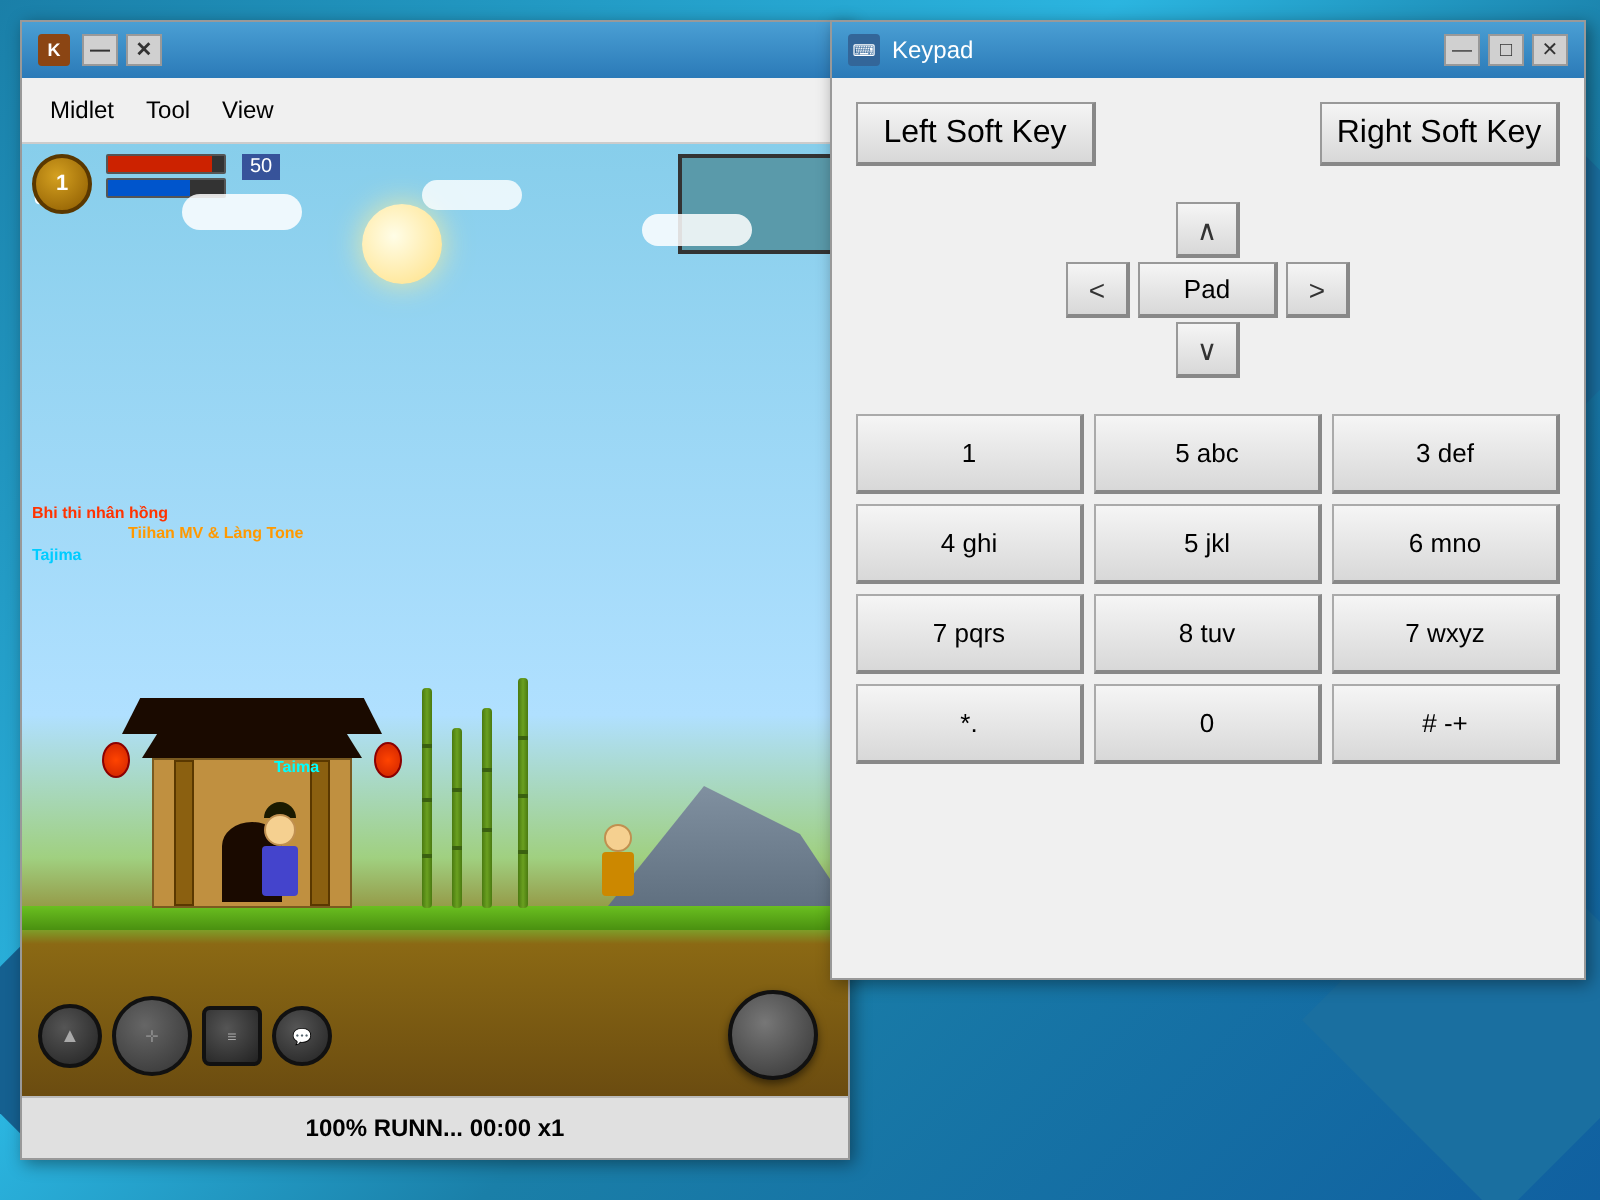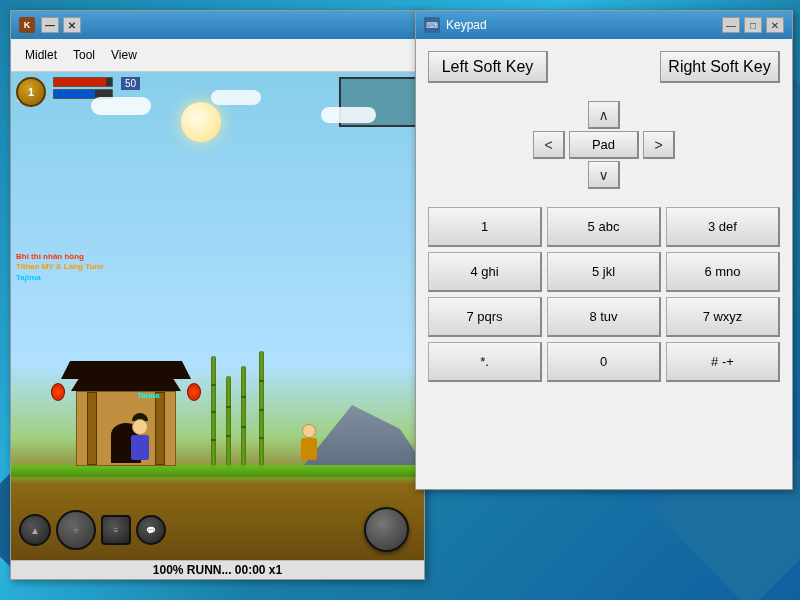--- a/index.html
+++ b/index.html
@@ -255,21 +255,21 @@
       border: 2px solid #111;
       box-shadow: 0 2px 4px rgba(0,0,0,0.5);
       position: absolute;
       bottom: 8px;
       right: 15px;
     }
 
     
     .status-bar {
       background: #e0e0e0;
-      height: 19px;
+      height: 31px;
       display: flex;
       align-items: center;
       justify-content: center;
       font-size: 12px;
       font-weight: bold;
       color: #000;
       border-top: 1px solid #bbb;
     }
 
     
@@ -506,21 +506,21 @@
         <div style="position:absolute;top:60%;width:100%;height:2px;background:#3a6010;"></div>
       </div>
       <div style="position:absolute;bottom:94px;left:248px;width:5px;height:115px;background:linear-gradient(to right,#4a7a10,#6aa020,#4a7a10);border-radius:2px;">
         <div style="position:absolute;top:25%;width:100%;height:2px;background:#3a6010;"></div>
         <div style="position:absolute;top:50%;width:100%;height:2px;background:#3a6010;"></div>
         <div style="position:absolute;top:75%;width:100%;height:2px;background:#3a6010;"></div>
       </div>
 
       <div class="game-text-overlay">
         <div style="font-size:8px;color:#ff3300;">Bhi thi nhân hồng</div>
-        <div style="font-size:8px;color:#ff9900;">Tiihan MV &amp; Làng Tone</div>
+        <div style="font-size:8px;color:#ff9900;margin-left:48px;">Tiihan MV &amp; Làng Tone</div>
         <div style="font-size:8px;color:#00ccff;">Tajima</div>
       </div>
 
       <div style="position:absolute;bottom:100px;left:120px;">
 
         <div style="width:16px;height:16px;background:#f5d090;border-radius:50%;margin:0 auto;border:1px solid #c09050;position:relative;z-index:2;"></div>
 
         <div style="width:16px;height:8px;background:#1a1a00;border-radius:8px 8px 0 0;position:absolute;top:-6px;left:50%;transform:translateX(-50%);"></div>
 
         <div style="width:18px;height:25px;background:#4444cc;border-radius:2px;margin:0 auto;position:relative;z-index:1;"></div>

